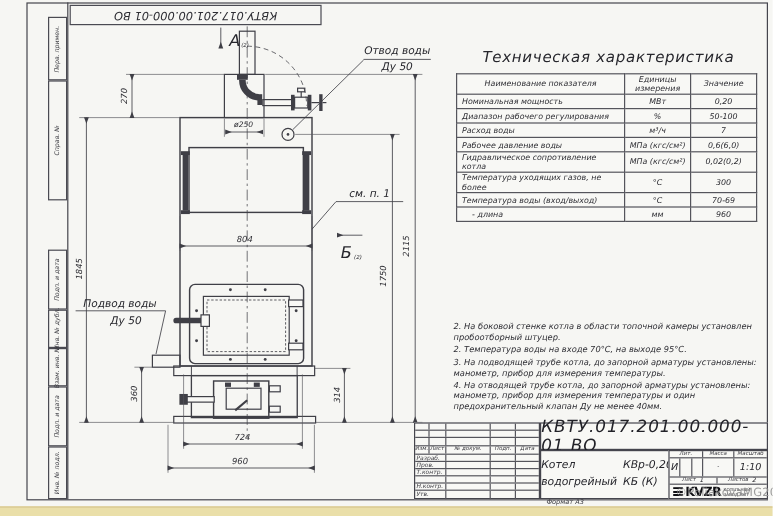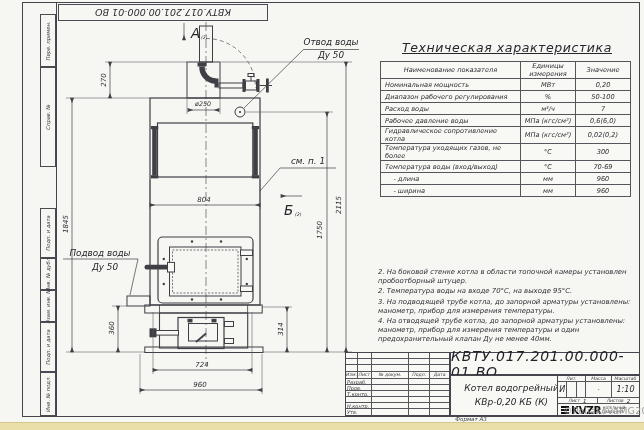--- a/index.html
+++ b/index.html
@@ -8,36 +8,36 @@
   .frame{border:1.2px solid #45454d;}
   .thinline{background:#45454d;}
   
   .sidecell{position:absolute;left:40px;width:16px;border:0.8px solid #4a4a52;box-sizing:border-box;}
   .sidecell span{position:absolute;left:50%;top:50%;transform:translate(-50%,-50%) rotate(-90deg);white-space:nowrap;font:italic 5.2px "DejaVu Sans",sans-serif;color:#3a3a40;}
   
   .topdoc{left:58px;top:4px;width:210px;height:17px;border:0.9px solid #4a4a52;box-sizing:border-box;}
   .topdoc span{display:block;text-align:center;font:italic 9.5px "DejaVu Sans",sans-serif;line-height:15px;color:#2d2d33;transform:rotate(180deg);}
   
   .tbl-wrap{left:380px;top:40px;width:254px;}
-  .tbl-title{text-align:center;font:italic 12.5px "DejaVu Sans",sans-serif;letter-spacing:.6px;color:#26262c;margin-bottom:6px;text-decoration:underline;}
+  .tbl-title{text-align:center;font:italic 12.5px "DejaVu Sans",sans-serif;letter-spacing:.6px;color:#26262c;margin-bottom:6px;}
   table.tech{border-collapse:collapse;table-layout:fixed;width:250px;background:#f8f8f5;}
   table.tech th,table.tech td{border:0.8px solid #55555c;font:italic 6.6px "DejaVu Sans",sans-serif;font-weight:normal;color:#2d2d33;padding:0 2px;height:11px;text-align:center;overflow:hidden;}
   table.tech th{height:16px;}
   table.tech td.nm{text-align:left;padding-left:4px;}
   
   .notes{left:378px;top:268px;width:257px;font:italic 6.9px "DejaVu Sans",sans-serif;line-height:1.33;color:#2d2d33;}
   .notes div{margin-bottom:1px;}
   
   .cellbrd{border:0.9px solid #45454d;box-sizing:border-box;background:#f8f8f5;}
   .numcell{left:450px;top:352px;width:190px;height:23px;display:flex;align-items:center;justify-content:center;font:italic 14px "DejaVu Sans",sans-serif;letter-spacing:.8px;color:#222228;}
   .lgrid{left:345px;top:352px;width:105px;height:64px;}
   .tb-row{display:flex;border-bottom:0.7px solid #55555c;box-sizing:border-box;}
   .tb-c{border-right:0.7px solid #55555c;box-sizing:border-box;overflow:hidden;font:italic 4.6px "DejaVu Sans",sans-serif;color:#3a3a40;text-align:center;line-height:6px;}
   .tb-c.lab{font-size:5px;text-align:left;padding-left:1px;}
-  .namecell{left:450px;top:375px;width:123px;height:41px;display:flex;flex-direction:column;align-items:center;justify-content:center;font:italic 9px "DejaVu Sans",sans-serif;color:#26262c;line-height:1.5;text-align:right;}
+  .namecell{left:450px;top:375px;width:123px;height:41px;display:flex;flex-direction:row;align-items:center;justify-content:center;font:italic 9px "DejaVu Sans",sans-serif;color:#26262c;line-height:1.5;text-align:left;}
   .rblock{left:557px;top:375px;width:83px;height:41px;}
   .rrow{display:flex;border-bottom:0.7px solid #55555c;box-sizing:border-box;}
   .rc{border-right:0.7px solid #55555c;box-sizing:border-box;display:flex;align-items:center;justify-content:center;font:italic 4.6px "DejaVu Sans",sans-serif;color:#3a3a40;overflow:hidden;}
   .litv{font:italic 8px "DejaVu Sans",sans-serif;color:#26262c;}
   .scalev{font:italic 8px "DejaVu Sans",sans-serif;color:#26262c;}
   .sheetnum{font:italic 5.5px "DejaVu Sans",sans-serif;margin-left:3px;color:#26262c;}
   .logo-row{display:flex;align-items:center;justify-content:flex-start;padding-left:3px;gap:2px;height:12px;}
   .kvzr-icon{width:8px;height:9px;background:repeating-linear-gradient(#101014 0 1.6px,#f8f8f5 1.6px 3px);}
   .kvzr-text{font:800 10.5px "DejaVu Sans",sans-serif;letter-spacing:-0.5px;color:#101014;}
   .kvzr-sub{display:flex;flex-direction:column;font:3.4px "DejaVu Sans",sans-serif;color:#2d2d33;line-height:1.25;}
@@ -276,25 +276,20 @@
       <tr>
             <td class="nm">Температура воды (вход/выход)</td>
             <td>°С</td>
             <td>70-69</td>
           </tr>
       <tr>
             <td class="nm">&nbsp;&nbsp;&nbsp;&nbsp;- длина</td>
             <td>мм</td>
             <td>960</td>
           </tr>
-      <tr>
-            <td class="nm">&nbsp;&nbsp;&nbsp;&nbsp;- ширина</td>
-            <td>мм</td>
-            <td>960</td>
-          </tr>
     </tbody>
       </table>
   </div>
 
   <div class="abs notes">
     <div>2. На боковой стенке котла в области топочной камеры установлен пробоотборный штуцер.</div>
     <div>2. Температура воды на входе 70°С, на выходе 95°С.</div>
     <div>3. На подводящей трубе котла, до запорной арматуры установлены: манометр, прибор для измерения температуры.</div>
     <div>4. На отводящей трубе котла, до запорной арматуры установлены: манометр, прибор для измерения температуры и один предохранительный клапан Ду не менее 40мм.</div>
   </div>

